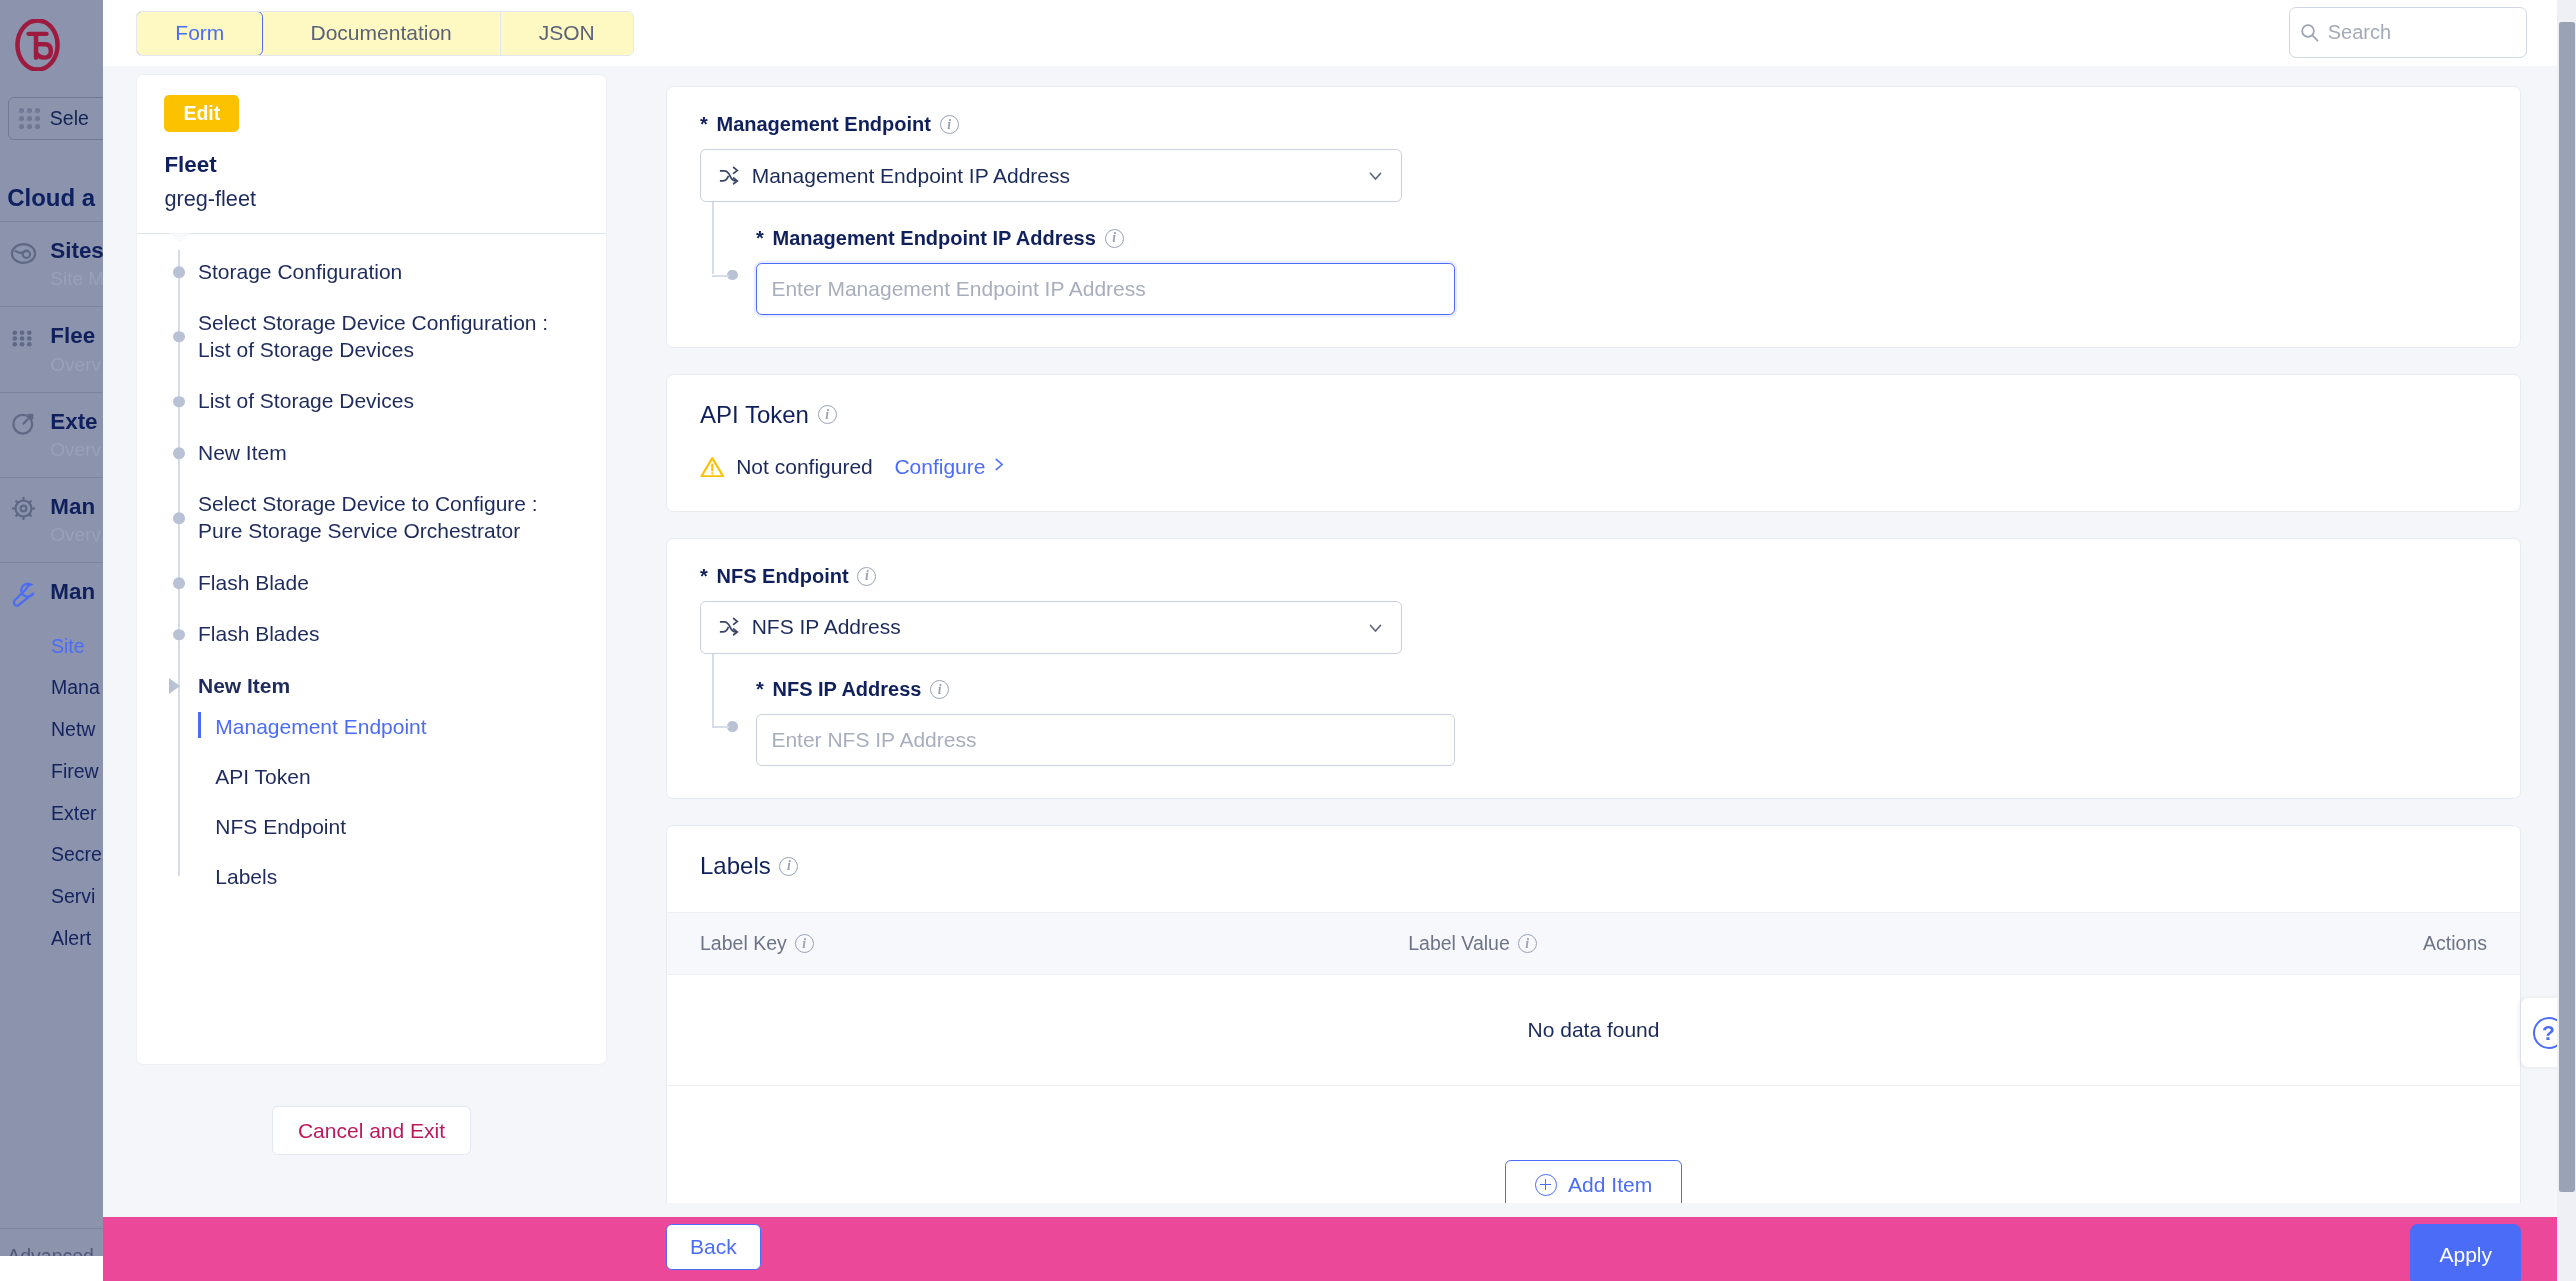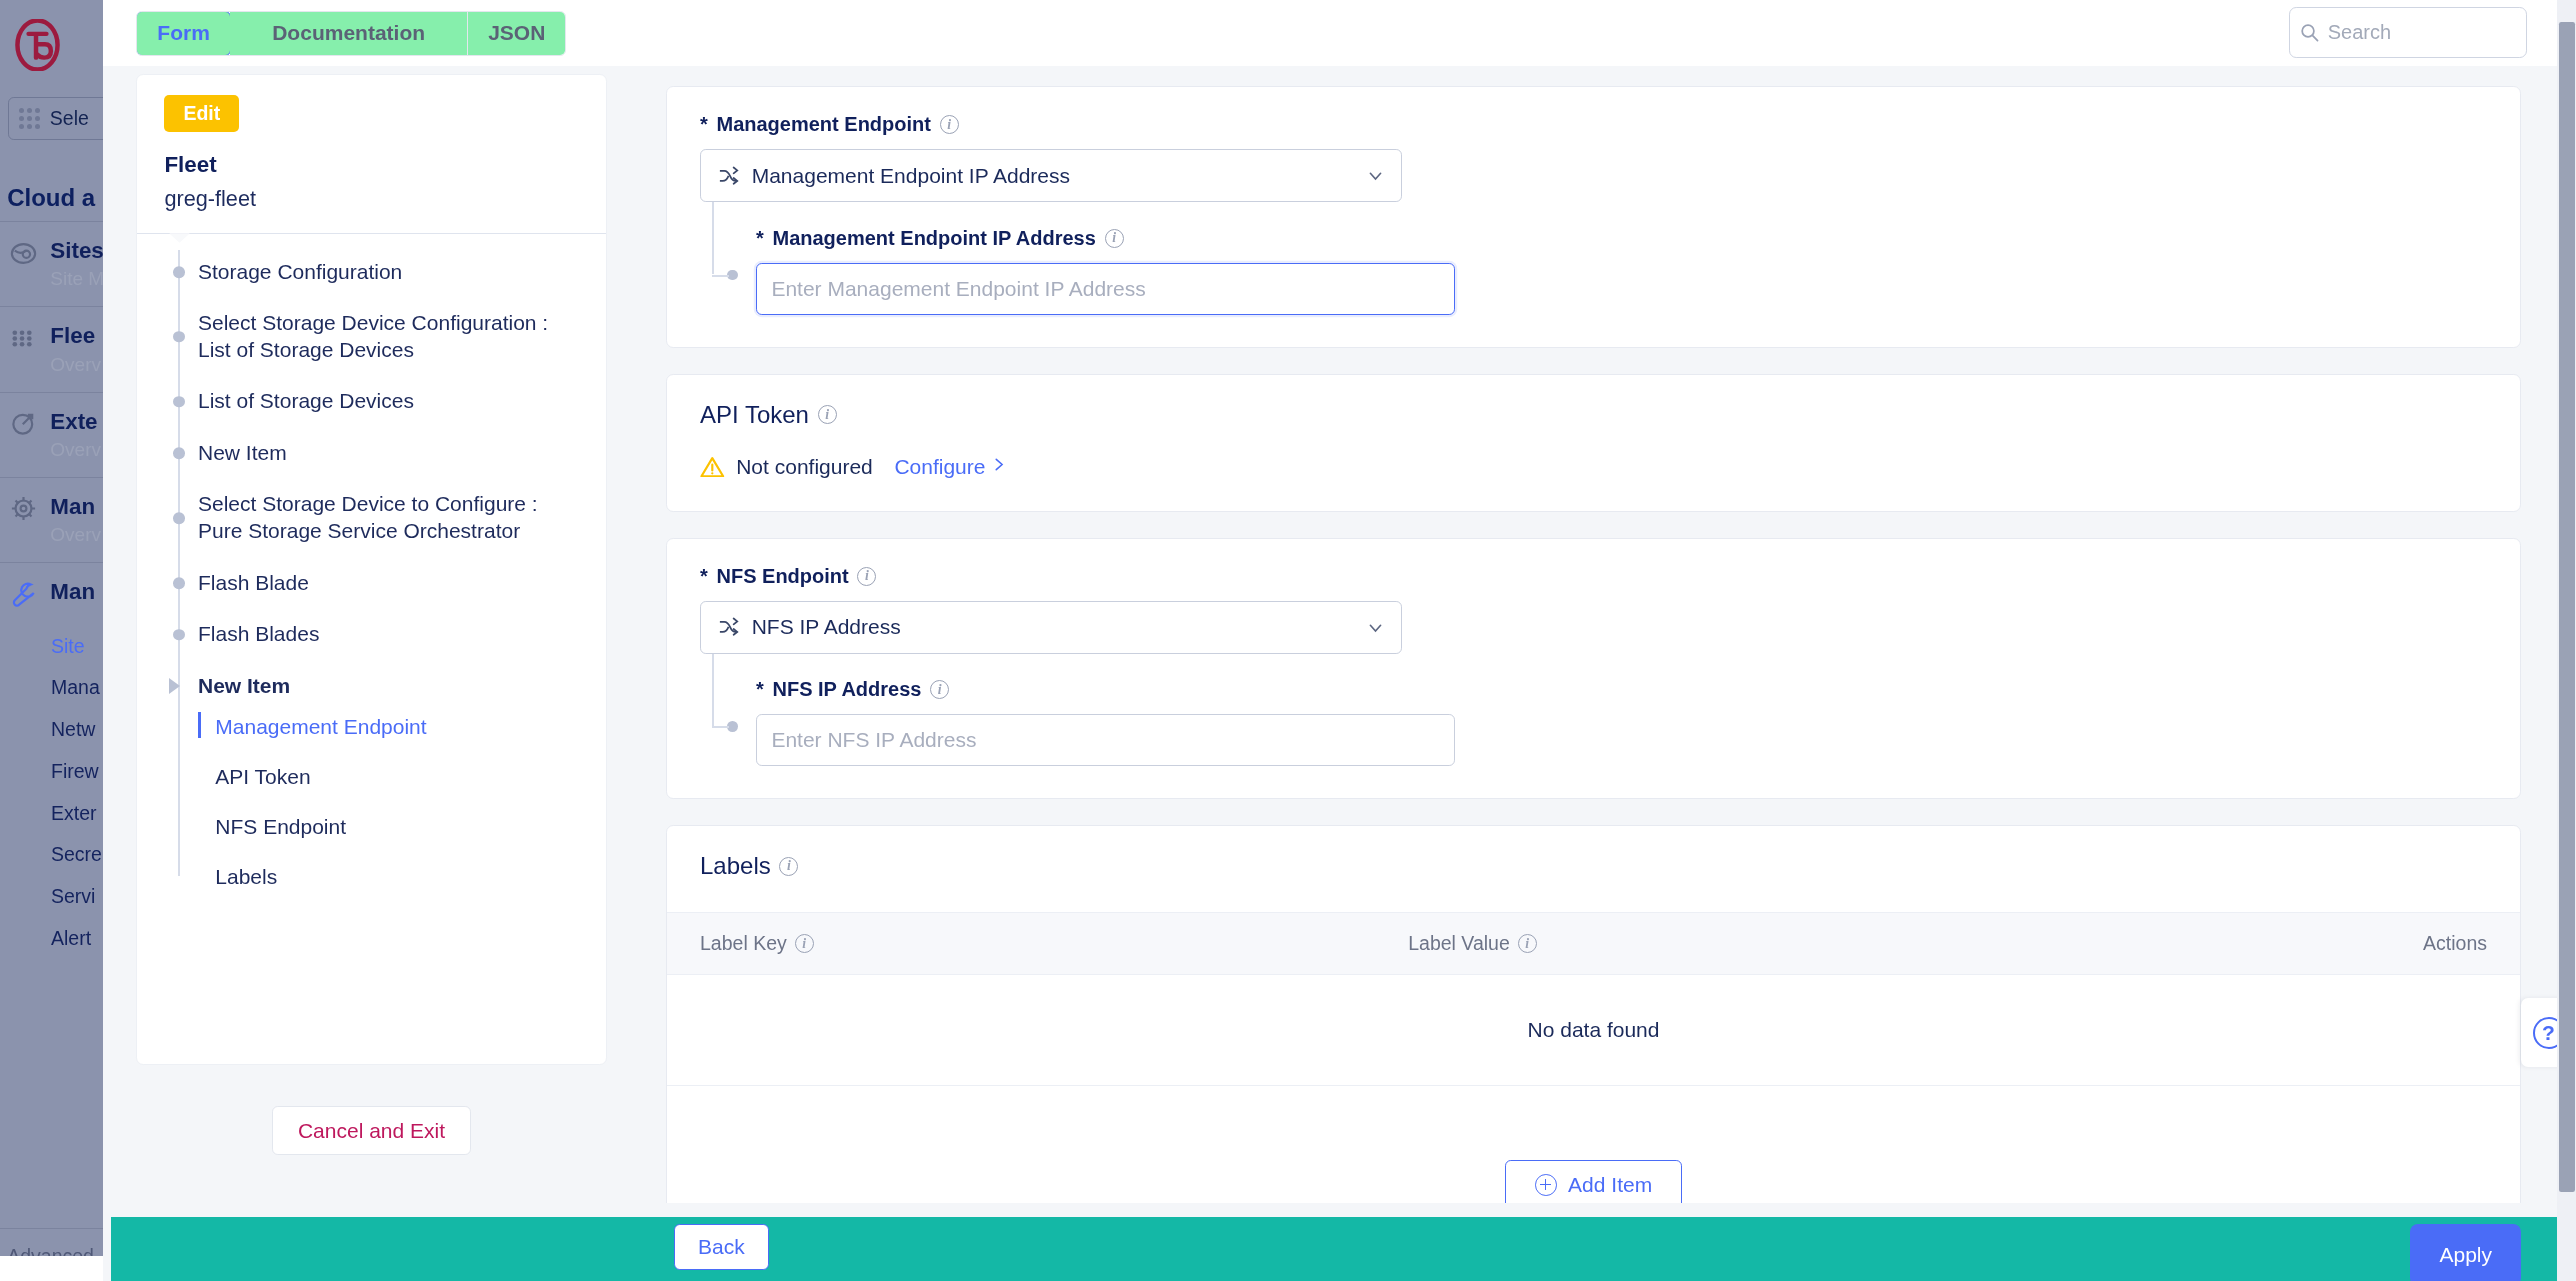--- a/index.html
+++ b/index.html
@@ -80,24 +80,23 @@
     height: 66px; background: #ffffff;
     display: flex; align-items: center;
   }
   .tabs {
     display: flex; margin-left: 33px;
     border: 0.7px solid #e3e7ee; border-radius: 5.8px; overflow: hidden;
     height: 45px; background: #fff;
   }
   .tab {
     display: flex; align-items: center; justify-content: center;
-    padding: 0 20px; font-size: 21px; color: #5b6276;
-    border-right: 0.7px solid #e3e7ee; background: #86efac;
+    padding: 0 38px; font-size: 21px; color: #5b6276;
+    border-right: 0.7px solid #e3e7ee; background: #fef9c3;
     min-width: 79px;
-    font-weight: bold;
   }
   .tab:last-child { border-right: none; }
   .tab.active {
     color: #4a6cf7; border: 1.4px solid #4a6cf7; border-radius: 5.8px;
     margin: -0.7px; height: 45px;
   }
   .tab.wide { min-width: 238px; }
 
   .search-wrap {
     position: absolute; right: 49px; top: 7.2px;
@@ -293,22 +292,21 @@
   }
   .plus-circle::before, .plus-circle::after {
     content: ''; position: absolute; background: #4a6cf7;
   }
   .plus-circle::before { left: 4.3px; right: 4.3px; top: 8.7px; height: 1.4px; }
   .plus-circle::after { top: 4.3px; bottom: 4.3px; left: 8.7px; width: 1.4px; }
 
   
   .modal-footer {
     position: absolute; left: 0; right: 0; bottom: 0; height: 65px;
-    background: #14b8a6;
-    margin-left: 8px;
+    background: #ec4899;
   }
   .btn-back {
     position: absolute; left: 563px; top: 7.2px;
     background: #ffffff; border: 1.4px solid #4a6cf7; border-radius: 5.8px;
     color: #4a6cf7; font-size: 21px; padding: 10px 23px;
     font-family: "Liberation Sans", sans-serif;
   }
   .btn-apply {
     position: absolute; right: 55px; top: 7.2px;
     background: #4a6cf7; border: none; border-radius: 8px;

